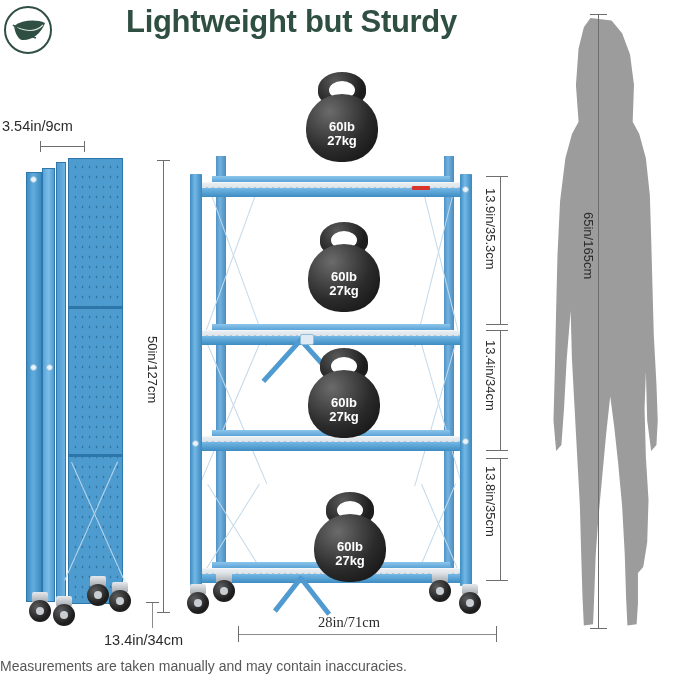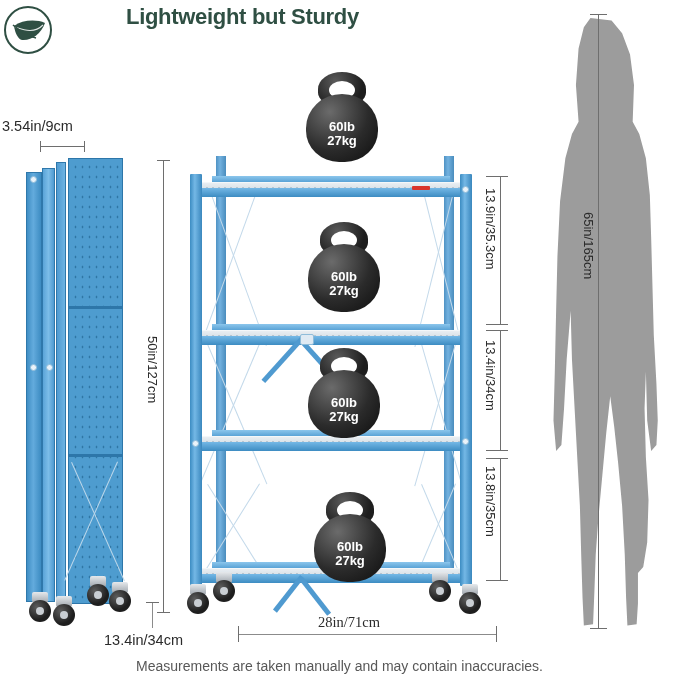--- a/index.html
+++ b/index.html
@@ -6,21 +6,21 @@
   body{width:679px;height:683px;position:relative;overflow:hidden;
        font-family:"Liberation Sans",sans-serif;color:#3a3a3a;}
 
   
   #logo{position:absolute;left:4px;top:6px;width:48px;height:48px;
         border:2px solid #2f4f43;border-radius:50%;box-sizing:border-box;}
   #logo svg{position:absolute;left:6px;top:9px;}
 
   
   #title{position:absolute;left:126px;top:4px;width:430px;
-         font-size:22px;font-weight:700;color:#2f4f43;letter-spacing:-0.3px;}
+         font-size:31px;font-weight:700;color:#2f4f43;letter-spacing:-0.3px;}
 
   
   .lbl{position:absolute;font-size:14.5px;color:#2b2b2b;white-space:nowrap;}
   .vlbl{position:absolute;font-size:13px;color:#2b2b2b;white-space:nowrap;
         transform-origin:0 0;transform:rotate(90deg);}
 
   
   .dimv{position:absolute;width:1px;background:#6e6e6e;}
   .dimh{position:absolute;height:1px;background:#6e6e6e;}
   .tickh{position:absolute;height:1px;background:#6e6e6e;}
@@ -105,21 +105,21 @@
       92% 60%,93% 66%,92% 70%,88% 71%,85% 66%,84% 58%,
       83% 64%,84% 72%,86% 79%,85% 86%,82% 90%,78% 91%,
       78% 96%,77% 99.4%,70% 99.6%,69% 95%,68% 88%,
       66% 80%,63% 73%,60% 67%,57% 62%,54% 68%,51% 75%,
       48% 82%,46% 88%,45% 94%,44% 99.4%,37% 99.6%,36% 95%,
       35% 88%,34% 80%,32% 72%,30% 64%,28% 56%,27% 48%,
       24% 56%,22% 64%,20% 70%,16% 71%,14% 66%,15% 58%,
       16% 48%,17% 39%,19% 30%,23% 23%,28% 19%,33% 17%,
       31% 11%,33% 5%,37% 1.5%)}
 
-  #disclaimer{position:absolute;left:0;top:658px;width:679px;text-align:center;
+  #disclaimer{position:absolute;left:0;top:658px;width:679px;text-align:left;
      font-size:14px;color:#585858;}
 </style>
 </head>
 <body>
 
 <div id="logo">
   <svg width="36" height="30" viewBox="0 0 36 30">
     <path d="M2 9 C10 3 24 2 33 6 C29 17 19 24 10 23 C6 22 3 16 2 9 Z" fill="#2f4f43"></path>
     <path d="M3 10 C12 13 22 17 31 8" stroke="#ffffff" stroke-width="1.1" fill="none" opacity=".85"></path>
     <path d="M1 8 C8 14 16 19 24 21" stroke="#2f4f43" stroke-width="1.6" fill="none"></path>

